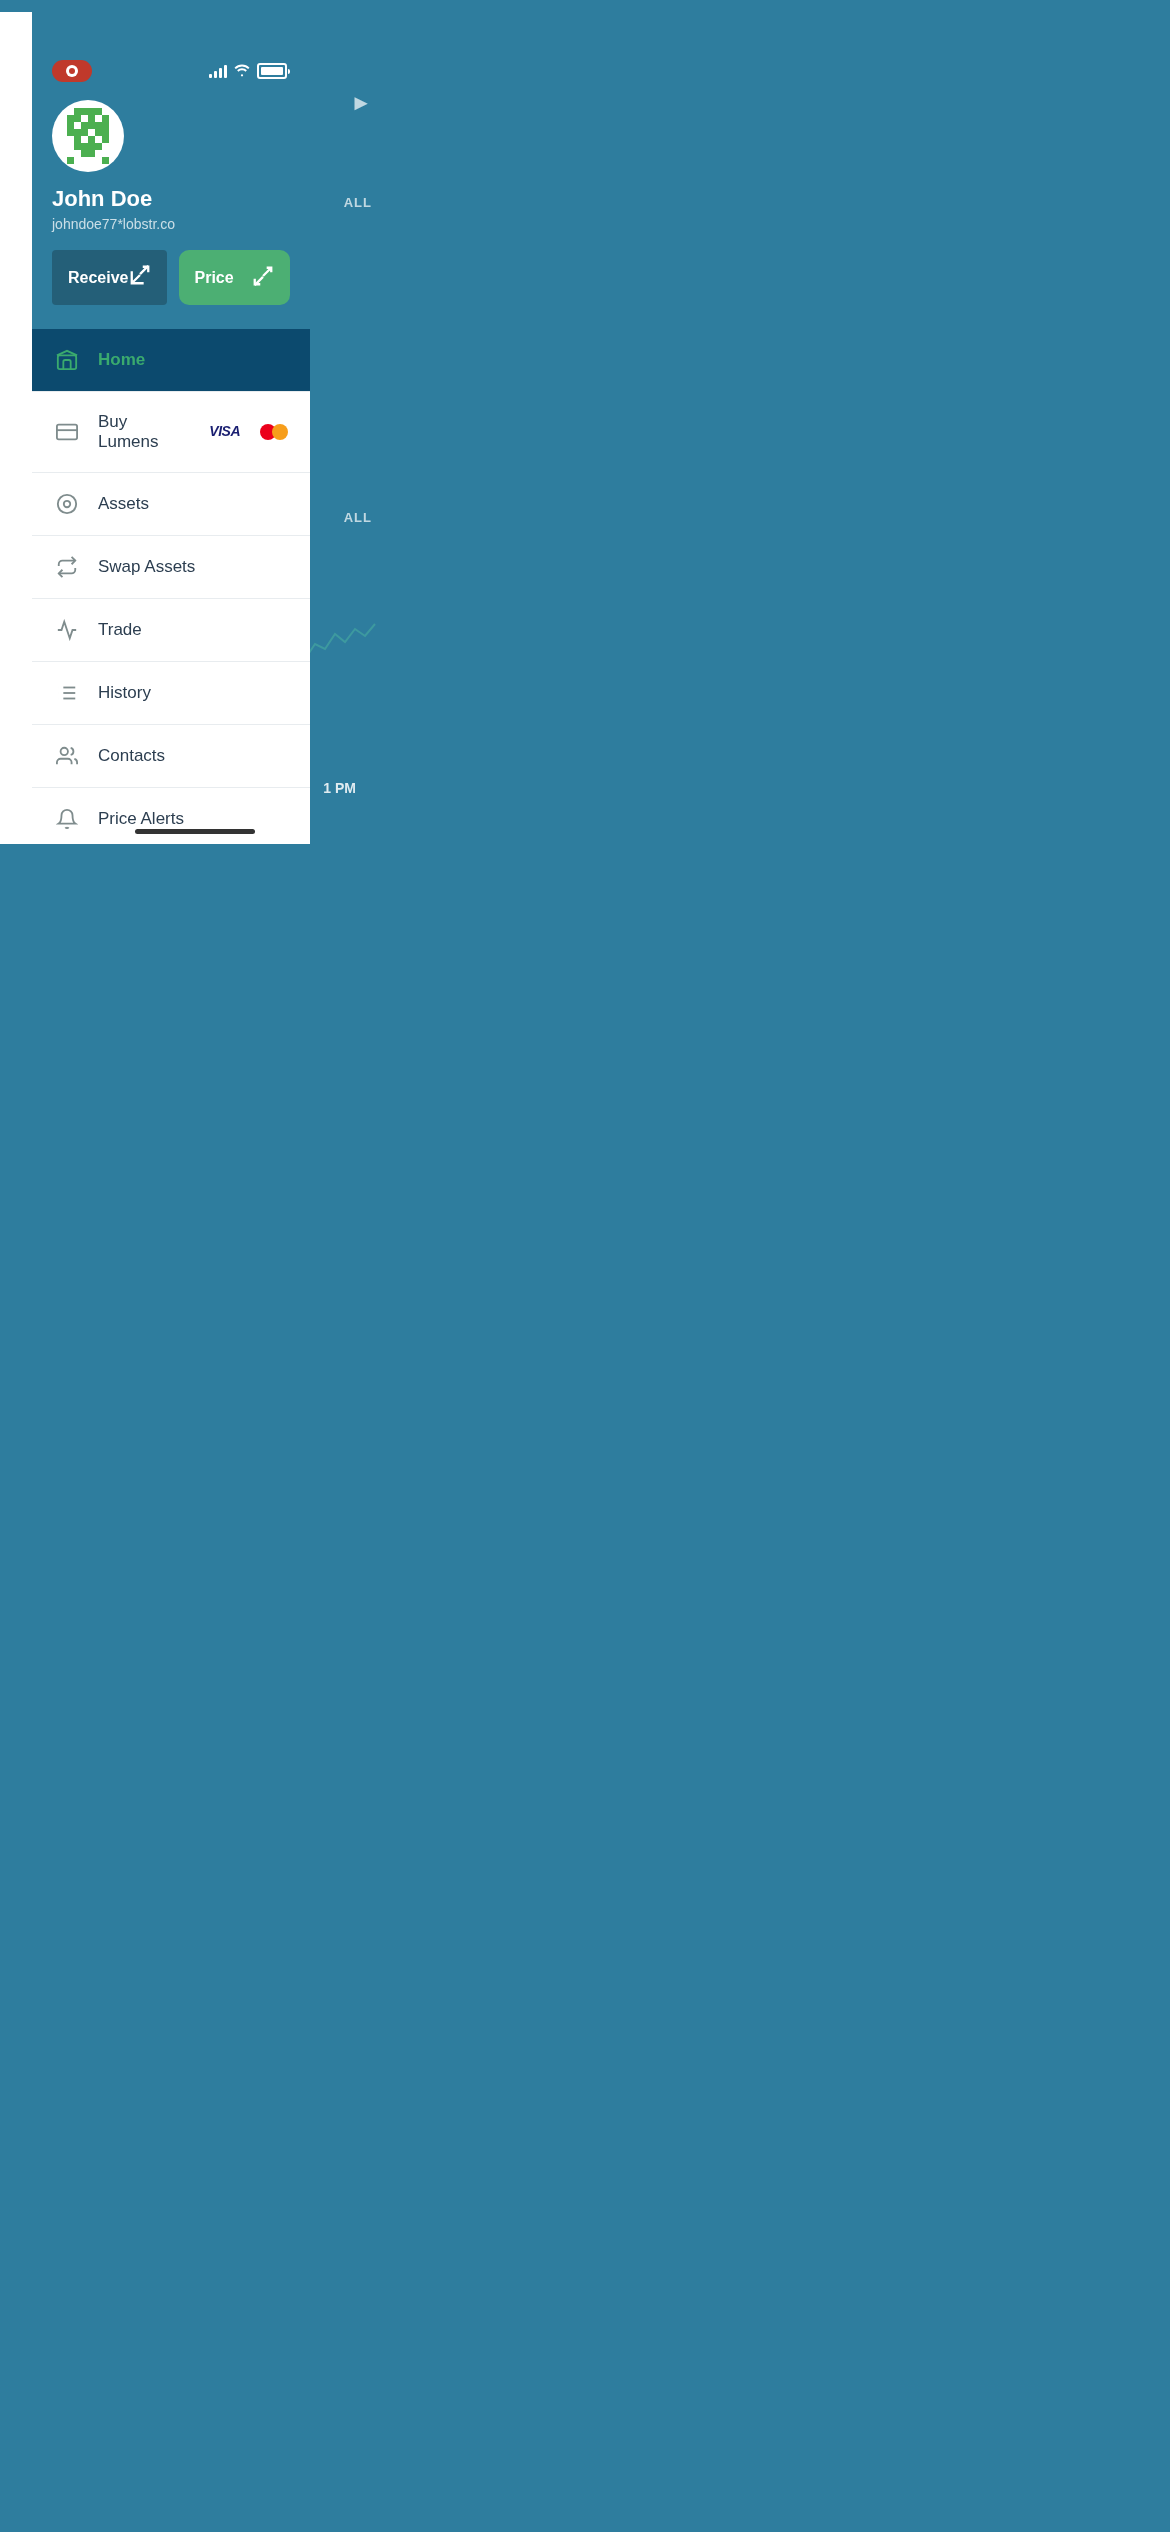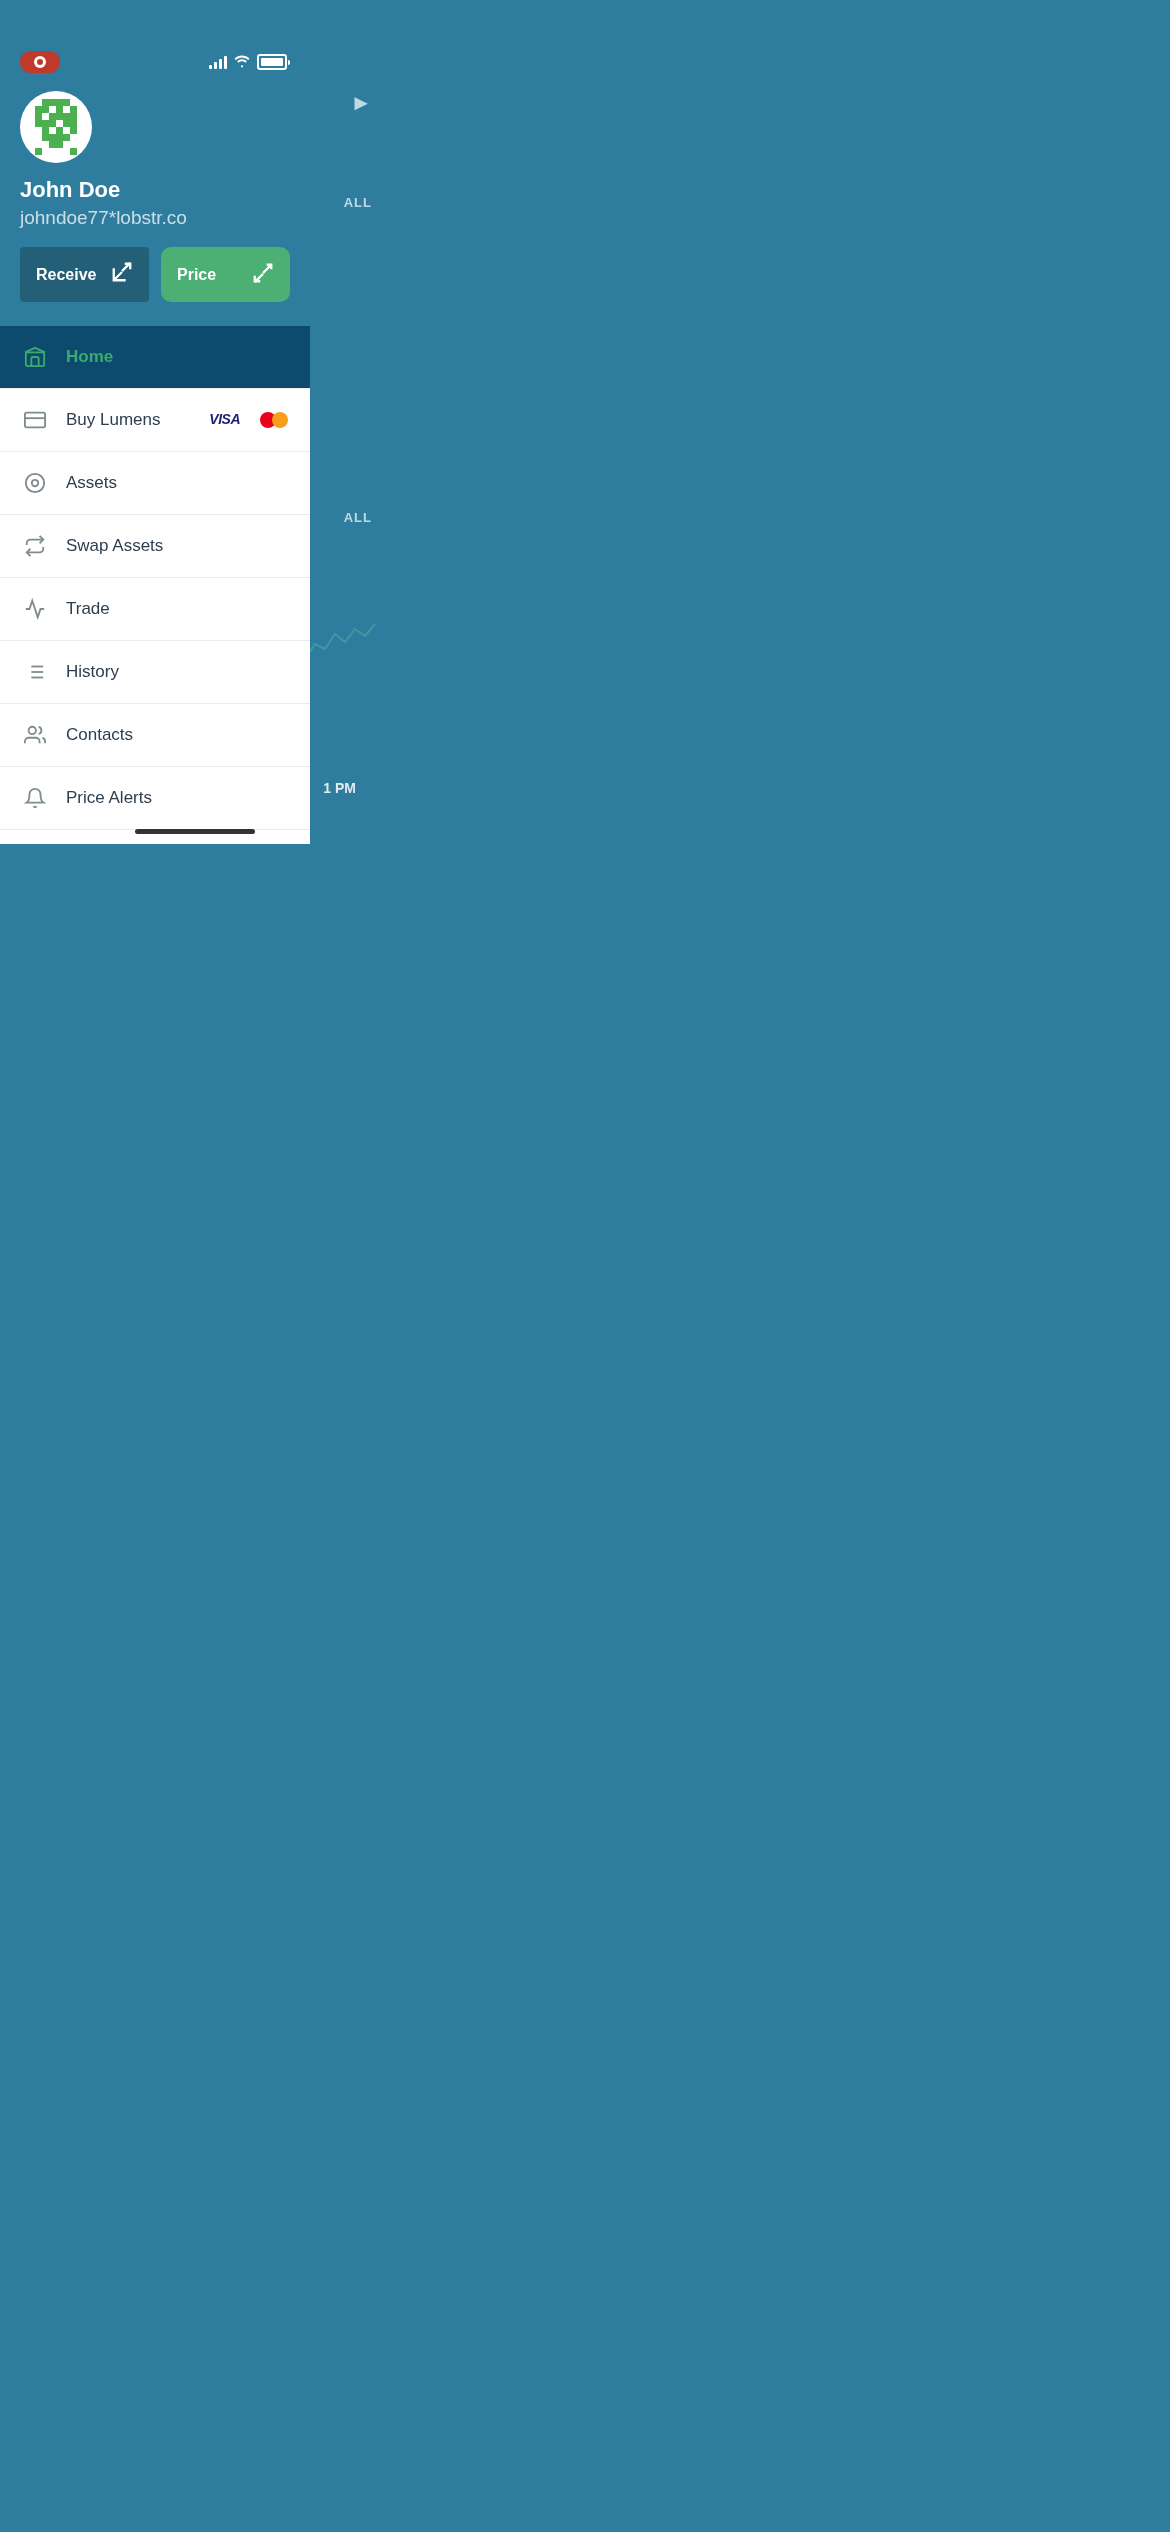--- a/index.html
+++ b/index.html
@@ -76,28 +76,29 @@
       bottom: 48px;
       right: 34px;
       color: rgba(255,255,255,0.85);
       font-size: 14px;
       font-weight: 700;
     }
 
     
     .drawer {
       position: absolute;
-      top: 3px;
+      top: 12px;
       left: 0;
       width: 310px;
       height: 1040px;
       background: white;
       border-radius: 0 0 0 0;
       display: flex;
       flex-direction: column;
+      padding-left: 32px;
     }
 
     
     .drawer-header {
       background: #2e7d9e;
       padding: 48px 20px 24px 20px;
       flex-shrink: 0;
     }
 
     
@@ -191,21 +192,21 @@
 
     .user-name {
       color: white;
       font-size: 22px;
       font-weight: 700;
       margin-bottom: 4px;
     }
 
     .user-address {
       color: rgba(255,255,255,0.75);
-      font-size: 19px;
+      font-size: 14px;
     }
 
     
     .action-buttons {
       display: flex;
       gap: 12px;
       margin-top: 18px;
     }
 
     .btn-receive {

